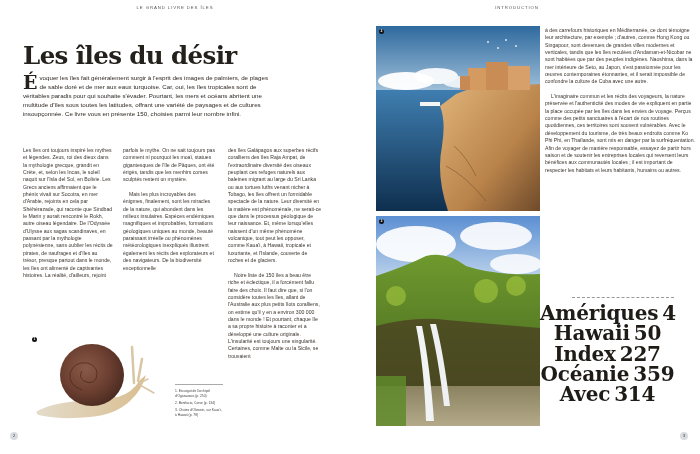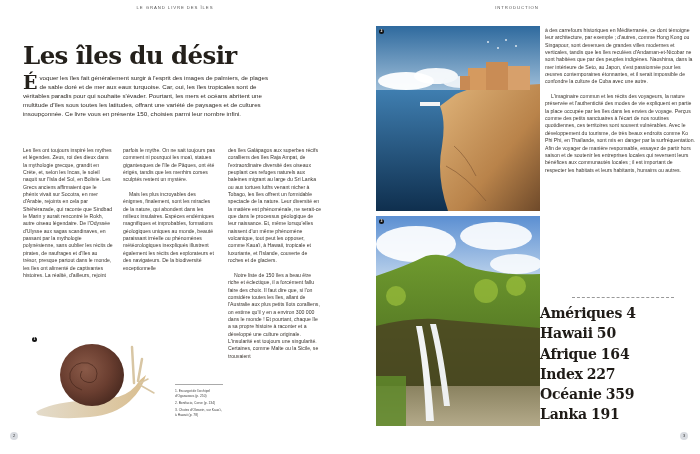--- a/index.html
+++ b/index.html
@@ -26,21 +26,21 @@
   .captions .rule { border-top: 0.6px solid #aaa; margin-bottom: 4px; }
   .captions div.item { margin-bottom: 2px; }
   .folio { position: absolute; top: 432px; width: 8px; height: 8px; border-radius: 50%; background: #d8dbe0; font-size: 4px; line-height: 8px; text-align: center; color: #333; }
   .photo { position: absolute; overflow: hidden; }
   .photo1 { left: 26px; top: 26px; width: 164px; height: 185px; }
   .photo2 { left: 26px; top: 216px; width: 164px; height: 210px; }
   .credit { position: absolute; left: 16px; top: 360px; width: 4px; height: 62px; font-size: 2.5px; writing-mode: vertical-rl; transform: rotate(180deg); color: #555; overflow: hidden; }
   .rcol { position: absolute; left: 195px; top: 27px; width: 150px; font-size: 5.15px; line-height: 7.35px; color: #3a342e; }
   .rcol p + p { margin-top: 7.35px; text-indent: 6px; }
   .toc-rule { position: absolute; left: 222px; top: 297px; width: 102px; border-top: 0.8px dashed #999; }
-  .toc { position: absolute; left: 190px; top: 303px; width: 135px; text-align: left; font-family: "DejaVu Serif", serif; font-weight: bold; font-size: 14px; line-height: 20.3px; color: #1f1b17; letter-spacing: -0.2px; }
+  .toc { position: absolute; left: 190px; top: 303px; width: 135px; text-align: center; font-family: "DejaVu Serif", serif; font-weight: bold; font-size: 20px; line-height: 20.3px; color: #1f1b17; letter-spacing: -0.2px; }
   .toc-row { display: block; white-space: nowrap; }
   .toc-num { margin-left: 4px; }
 </style>
 </head>
 <body>
 
 <div class="spread">
 
   <div class="page page-left">
     <div class="running-head">Le grand livre des îles</div>
@@ -179,21 +179,20 @@
     <div class="rcol">
       <p>à des carrefours historiques en Méditerranée, ce dont témoigne leur architecture, par exemple ; d'autres, comme Hong Kong ou Singapour, sont devenues de grandes villes modernes et verticales, tandis que les îles reculées d'Andaman-et-Nicobar ne sont habitées que par des peuples indigènes. Naoshima, dans la mer intérieure de Seto, au Japon, s'est passionnée pour les œuvres contemporaines étonnantes, et il serait impossible de confondre la culture de Cuba avec une autre.</p>
       <p>L'imaginaire commun et les récits des voyageurs, la nature préservée et l'authenticité des modes de vie expliquent en partie la place occupée par les îles dans les envies de voyage. Perçus comme des petits sanctuaires à l'écart de nos routines quotidiennes, ces territoires sont souvent vulnérables. Avec le développement du tourisme, de très beaux endroits comme Ko Phi Phi, en Thaïlande, sont mis en danger par la surfréquentation. Afin de voyager de manière responsable, essayez de partir hors saison et de soutenir les entreprises locales qui reversent leurs bénéfices aux communautés locales ; il est important de respecter les habitats et leurs habitants, humains ou autres.</p>
     </div>
 
     <div class="toc-rule"></div>
 
     <div class="toc">
       <span class="toc-row"><span>Amériques</span><span class="toc-num">4</span></span>
       <span class="toc-row"><span>Hawaii</span><span class="toc-num">50</span></span>
-      <span class="toc-row"><span>Afrique</span><span class="toc-num">164</span></span>
       <span class="toc-row"><span>Index</span><span class="toc-num">227</span></span>
       <span class="toc-row"><span>Océanie</span><span class="toc-num">359</span></span>
-      <span class="toc-row"><span>Lanka</span><span class="toc-num">191</span></span>
+      <span class="toc-row"><span>Avec</span><span class="toc-num">314</span></span>
     </div>
 
     <div class="folio" style="left:330px;">3</div>
   </div>
 </div>
 
 </body></html>

